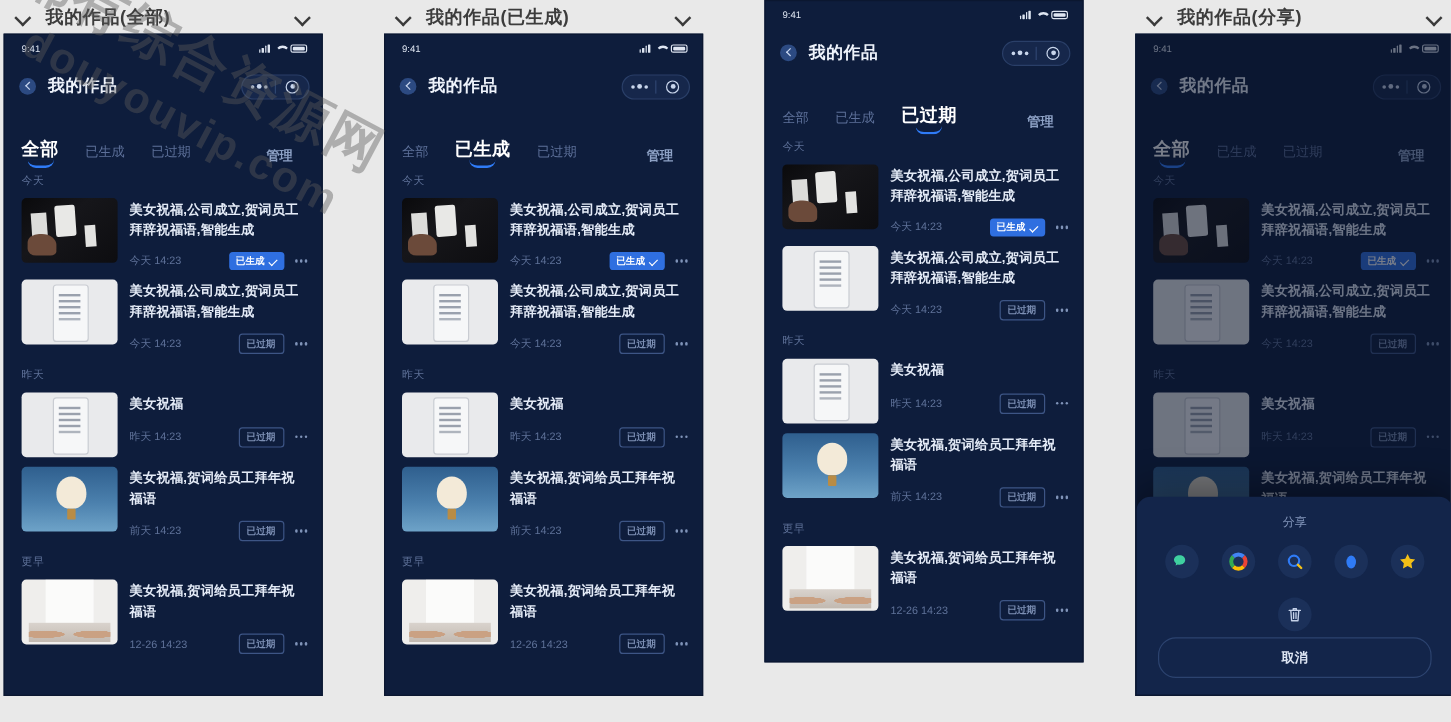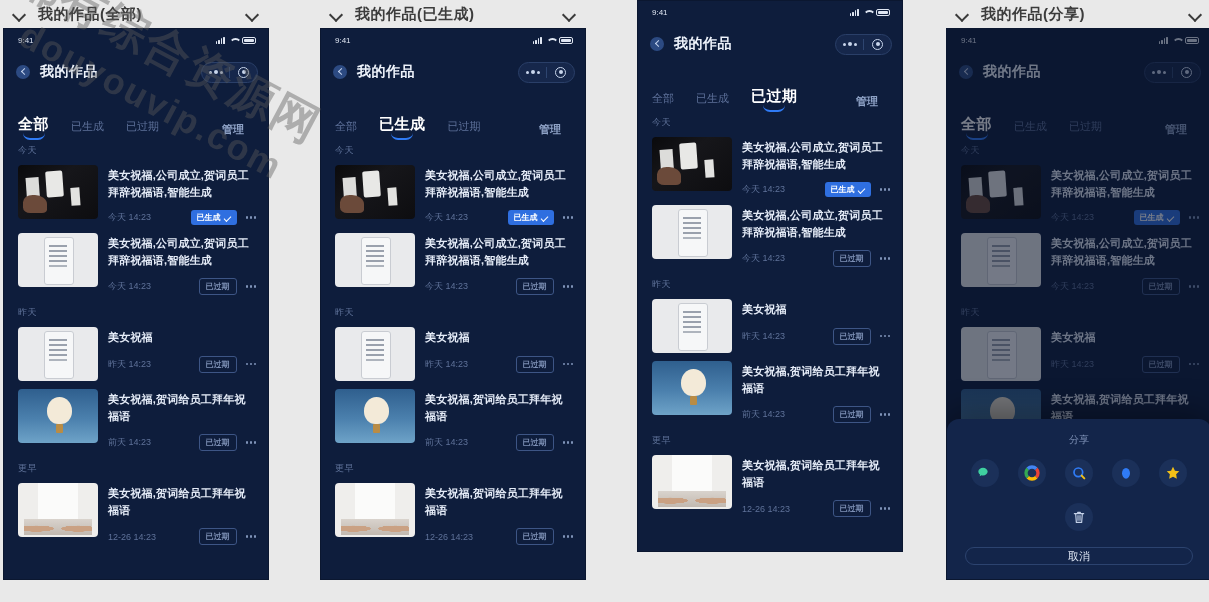--- a/index.html
+++ b/index.html
@@ -177,23 +177,23 @@
   .share-row{ display:flex; justify-content:space-around; padding:0 14px; }
   .share-item{ width:28px;height:28px;border-radius:50%;background:#1b3059;
     display:flex;align-items:center;justify-content:center; }
   .ic{ width:16px;height:16px; display:block; }
   .trash-wrap{ display:flex; justify-content:center; margin-top:16px; }
   .trash{
     width:28px;height:28px;border-radius:50%;background:#1b3059;
     display:flex;align-items:center;justify-content:center;
   }
   .cancel{
-    margin:16px 18px 0; height:18px; border-radius:15px;
+    margin:5px 18px 0; height:34px; border-radius:15px;
     border:1px solid #2c436f; display:flex;align-items:center;justify-content:center;
-    color:#dde5f3; font-size:11px; font-weight:normal;
+    color:#dde5f3; font-size:11px; font-weight:bold;
   }
 
   
   .wm{
     position:absolute; left:-10px; top:20px; z-index:90; pointer-events:none;
     transform:rotate(28deg); color:rgba(90,90,90,.42);
     font-size:46px; font-weight:bold; white-space:nowrap;
     letter-spacing:2px; line-height:1.25;
   }
   .wm div:nth-child(2){ font-size:36px; margin-left:30px; }

